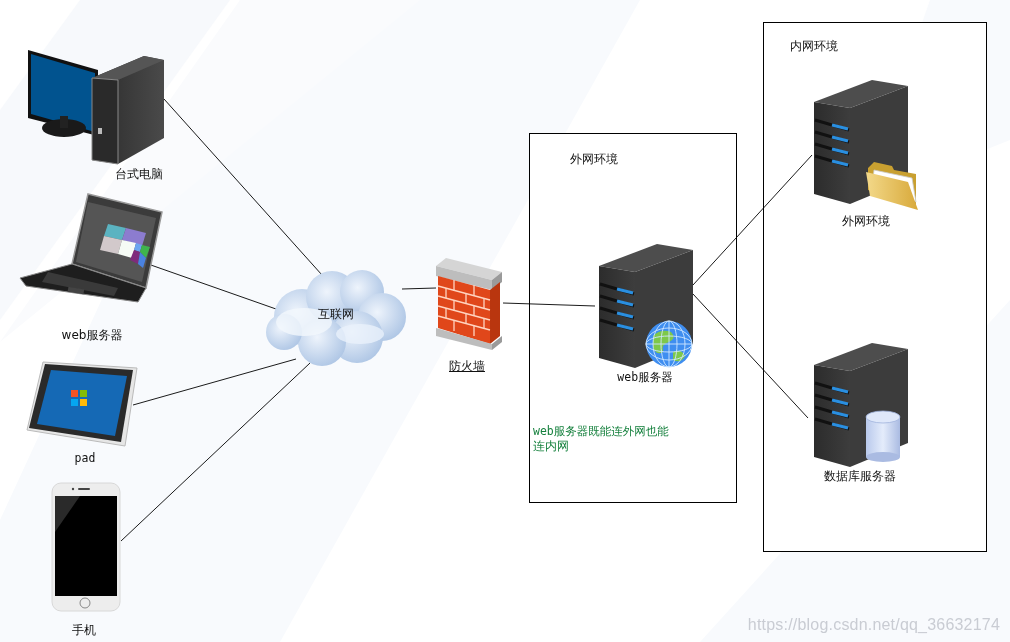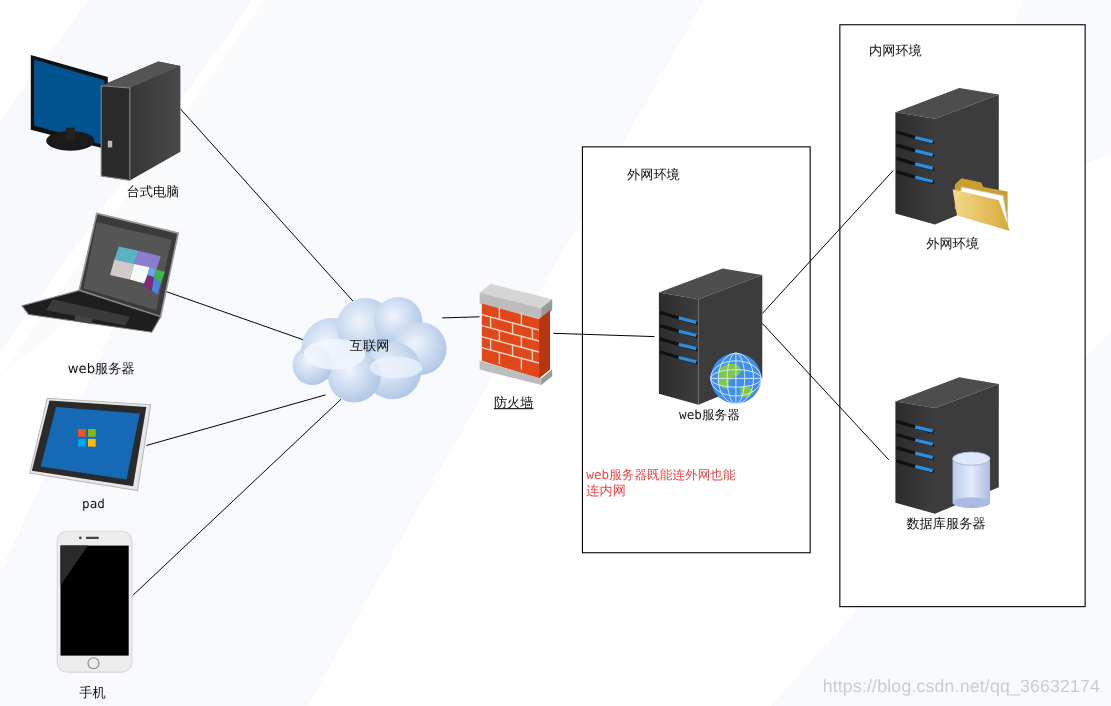--- a/index.html
+++ b/index.html
@@ -16,21 +16,21 @@
   }
   .zone-title { position: absolute; font-size: 12px; color: #111; white-space: nowrap; }
   .node { position: absolute; }
   .node svg { display: block; }
   .label {
     position: absolute; font-size: 12px; color: #111; white-space: nowrap;
     transform: translateX(-50%);
   }
   .label.mono { font-family: "DejaVu Sans Mono", "Liberation Mono", monospace; font-size: 11.5px; }
   .note {
-    position: absolute; font-size: 12px; line-height: 15px; color: #ef4444;
+    position: absolute; font-size: 12px; line-height: 15px; color: #15803d;
     font-family: "DejaVu Sans", sans-serif; width: 160px;
   }
   .watermark {
     position: absolute; right: 10px; bottom: 8px; font-size: 16px; color: #c9ccd3;
     font-family: "Liberation Sans", sans-serif; letter-spacing: 0.2px;
   }
 </style>
 </head>
 <body>
 

